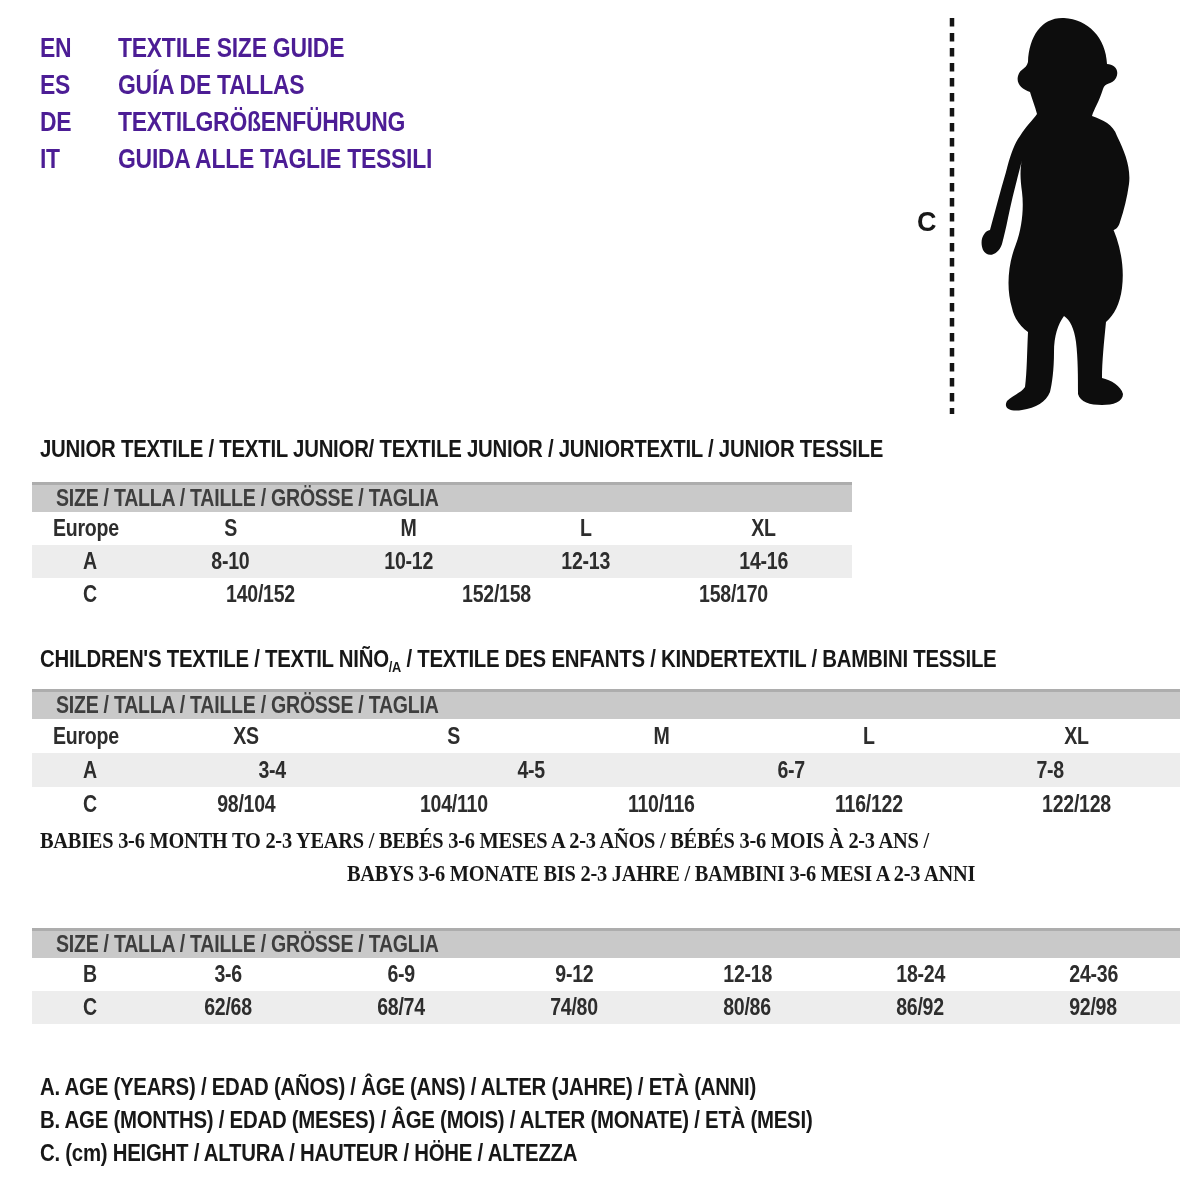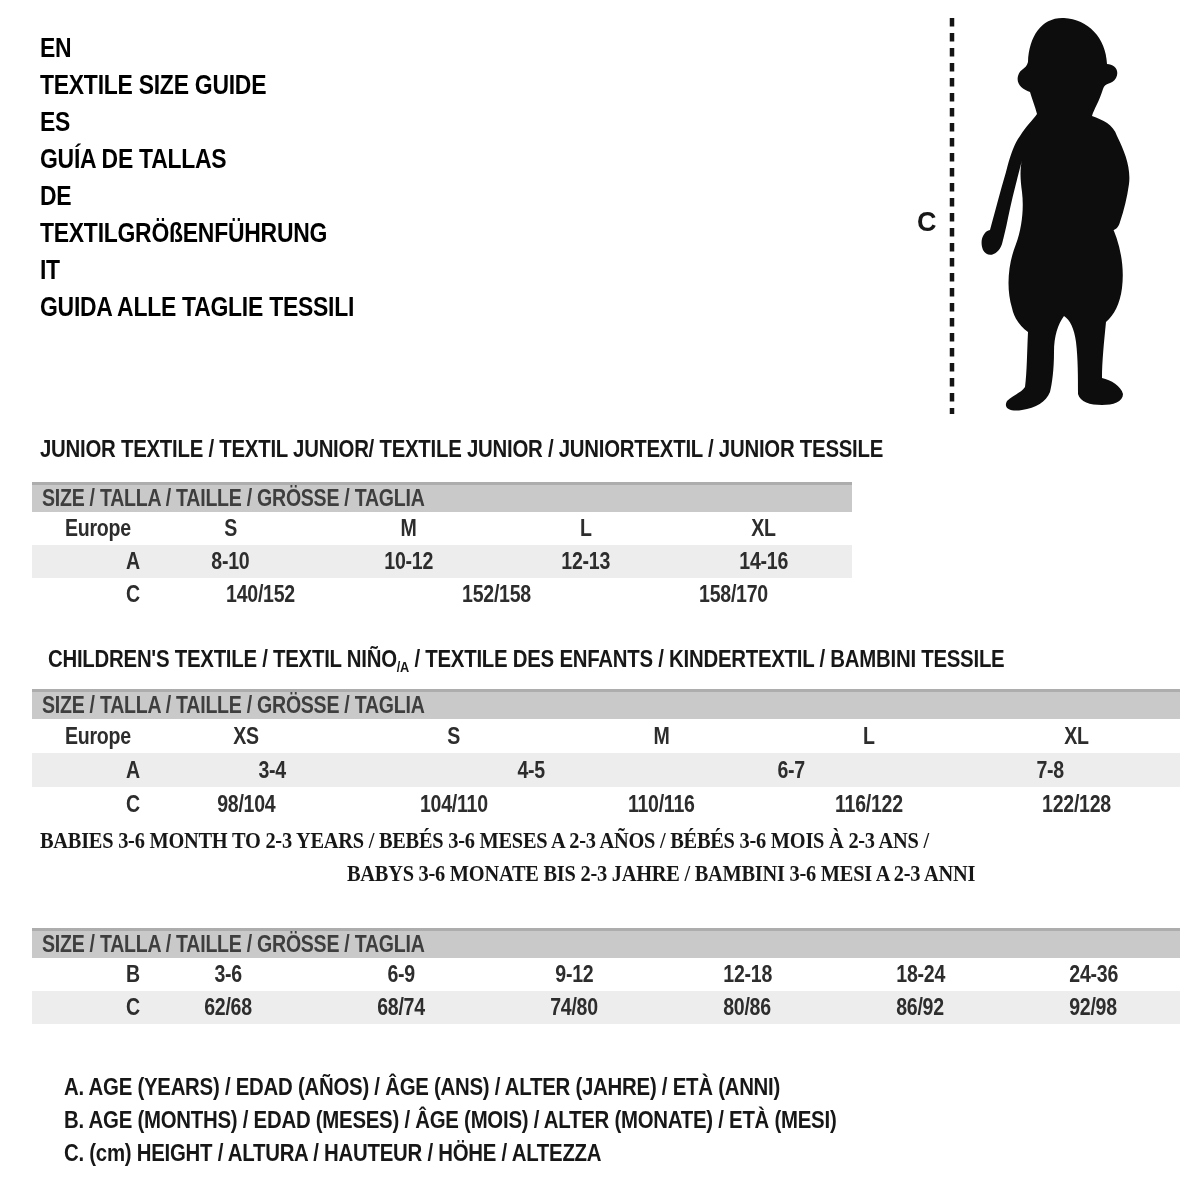--- a/index.html
+++ b/index.html
@@ -5,43 +5,43 @@
   html,body{margin:0;padding:0;background:#fff;}
   .page{position:relative;width:1200px;height:1200px;background:#ffffff;overflow:hidden;
         font-family:"Liberation Sans",sans-serif;color:#1c1c1c;}
   .cnd{display:inline-block;transform:scaleX(.85);transform-origin:0 50%;
        white-space:nowrap;letter-spacing:-.3px;}
   .cnd-c{display:inline-block;transform:scaleX(.85);transform-origin:50% 50%;
        white-space:nowrap;letter-spacing:-.3px;}
 
   
   .langs{position:absolute;left:40px;top:30px;}
-  .lang-row{display:flex;line-height:37px;font-size:27px;font-weight:700;color:#000000;flex-direction:column;}
+  .lang-row{display:flex;line-height:37px;font-size:27px;font-weight:700;color:#4c1d95;}
   .lang-row .code{width:78px;}
 
   
   .figure-svg{position:absolute;left:936px;top:12px;}
   .c-label{position:absolute;left:917px;top:207px;font-size:27px;font-weight:700;color:#171717;}
 
   
   .sec-title{position:absolute;left:40px;font-size:24px;font-weight:700;color:#171717;line-height:33px;text-align:right;}
   .sub-sm{font-size:15px;vertical-align:-5px;}
 
   
   .tbl{position:absolute;left:32px;}
   .bar{height:27px;line-height:27px;background:#c9c9c9;border-top:3px solid #adadad;
-       padding-left:10px;font-size:23px;font-weight:700;color:#3e3e3e;}
+       padding-left:24px;font-size:23px;font-weight:700;color:#3e3e3e;}
   .trow{display:flex;height:33px;line-height:33px;font-size:23px;font-weight:700;color:#2d2d2d;}
   .trow.alt{background:#ededed;}
-  .trow .lbl{width:110px;padding-left:9px;box-sizing:border-box;text-align:right;}
+  .trow .lbl{width:110px;padding-left:9px;box-sizing:border-box;text-align:center;}
   .trow .cell{flex:1;text-align:center;}
 
   
   .legend{position:absolute;left:40px;top:1070px;}
-  .legend-line{font-size:24px;font-weight:700;color:#171717;line-height:33px;margin-left:24px;}
+  .legend-line{font-size:24px;font-weight:700;color:#171717;line-height:33px;}
 </style>
 </head>
 <body>
 
 <div class="page">
 
   <div class="langs">
     <div class="lang-row">
       <span class="code"><span class="cnd">EN</span></span>
       <span class="ttl"><span class="cnd">TEXTILE SIZE GUIDE</span></span>
@@ -130,21 +130,21 @@
       <span class="cell"><span class="cnd-c">14-16</span></span>
     </div>
     <div class="trow">
       <span class="lbl"><span class="cnd">C</span></span>
       <span class="cell"><span class="cnd-c">140/152</span></span>
       <span class="cell"><span class="cnd-c">152/158</span></span>
       <span class="cell"><span class="cnd-c">158/170</span></span>
     </div>
   </div>
 
-  <div class="sec-title" style="top:642px;margin-left:8px;">
+  <div class="sec-title" style="top:642px;">
     <span class="cnd"><span>CHILDREN'S TEXTILE / TEXTIL NIÑO</span><span class="sub-sm">/A</span><span> / TEXTILE DES ENFANTS / KINDERTEXTIL / BAMBINI TESSILE</span></span>
   </div>
   <div class="tbl" style="top:689px;width:1148px;">
     <div class="bar">
       <span class="cnd">SIZE / TALLA / TAILLE / GRÖSSE / TAGLIA</span>
     </div>
     <div class="trow" style="height:34px;line-height:34px;">
       <span class="lbl"><span class="cnd">Europe</span></span>
       <span class="cell"><span class="cnd-c">XS</span></span>
       <span class="cell"><span class="cnd-c">S</span></span>

